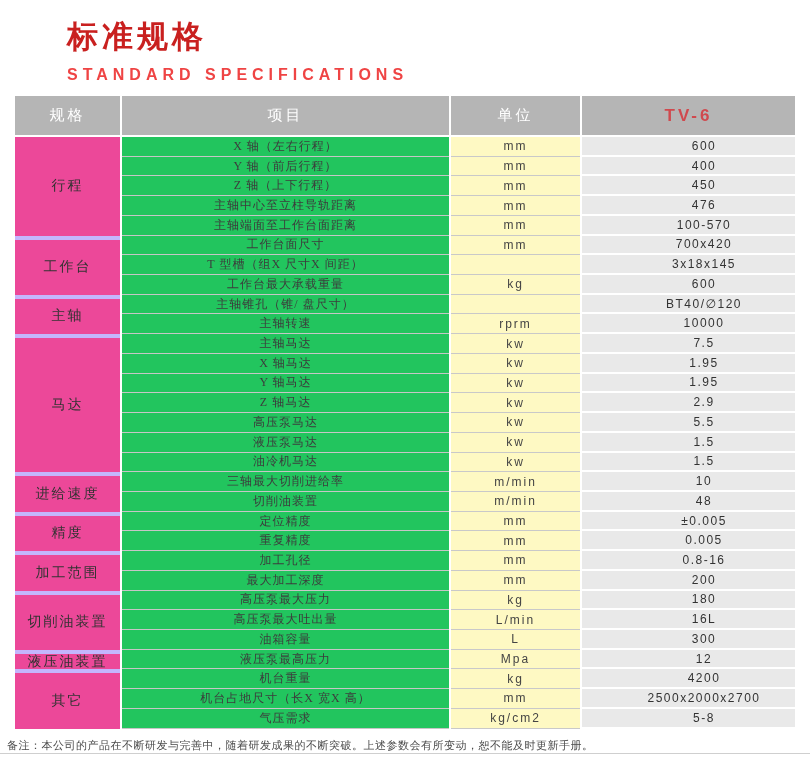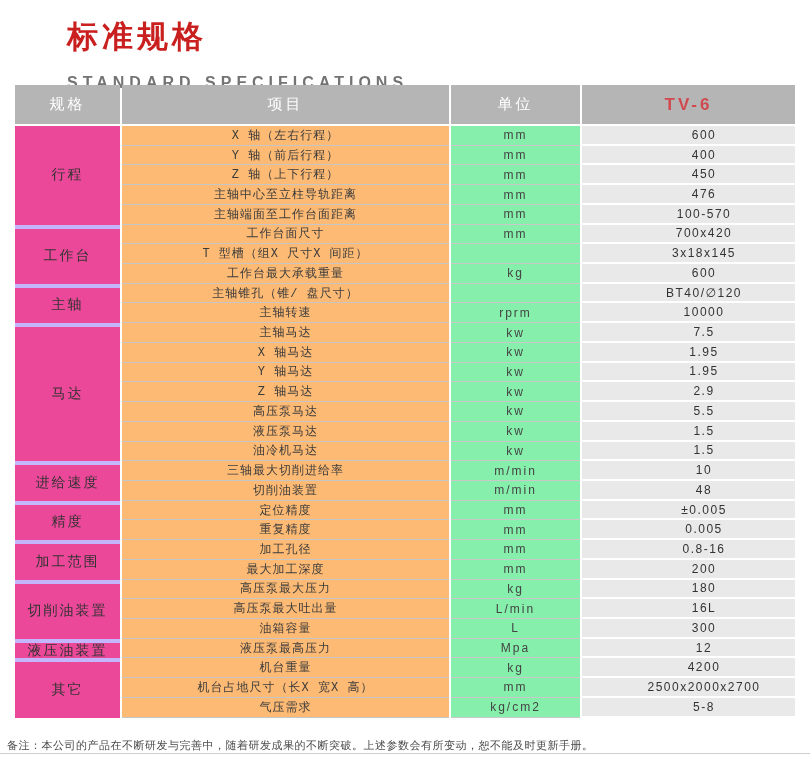--- a/index.html
+++ b/index.html
@@ -8,27 +8,27 @@
   .page { position: relative; width: 810px; height: 761px; background: #fff; }
 
   
   .title-block { position: absolute; left: 67px; top: 16px; }
   .title-zh {
     font-family: "Liberation Serif", "DejaVu Serif", serif;
     font-size: 31px; font-weight: bold; color: #c9201f;
     letter-spacing: 4px;
   }
   .title-en {
-    margin-top: 16px;
-    font-size: 16px; font-weight: bold; color: #737373;
+    margin-top: 8px;
+    font-size: 16px; font-weight: bold; color: #ef4444;
     letter-spacing: 5px;
   }
 
   
-  .spec-table { position: absolute; left: 15px; top: 85px; width: 780px; }
+  .spec-table { position: absolute; left: 15px; top: 96px; width: 780px; }
   .grid-head, .grid-body {
     display: grid;
     grid-template-columns: 105px 327px 129px 1fr;
     column-gap: 2px;
   }
   .grid-head { margin-bottom: 2px; }
   .head-cell {
     background: #b5b5b5; color: #fff;
     height: 39px; display: flex; align-items: center; justify-content: center;
     font-family: "Liberation Serif", "DejaVu Serif", serif;
@@ -44,26 +44,26 @@
     font-size: 12px; color: #3c3c3c;
     overflow: hidden; white-space: nowrap;
   }
   .cell-group {
     background: #ec4899;
     font-family: "Liberation Serif", "DejaVu Serif", serif;
     font-size: 14px; letter-spacing: 2px; color: #333;
   }
   .cell-group.bordered { border-top: 4px solid #c4b5fd; }
   .cell-item {
-    background: #fdba74; border-bottom: 1px solid #c6c6c6;
-    font-family: Liberation Mono, monospace;
+    background: #22c55e; border-bottom: 1px solid #c6c6c6;
+    font-family: Liberation Serif, serif;
     letter-spacing: 1px;
   }
   .cell-unit {
-    background: #86efac; border-bottom: 1px solid #c9c9c9;
+    background: #fef9c3; border-bottom: 1px solid #c9c9c9;
     letter-spacing: 2px; color: #444;
   }
   .cell-value {
     background: #e9e9e9; border-bottom: 2px solid #ffffff;
     letter-spacing: 1.5px; color: #333; padding-left: 31px;
   }
 
   
   .footer-note {
     position: absolute; left: 7px; top: 738px; width: 796px;

